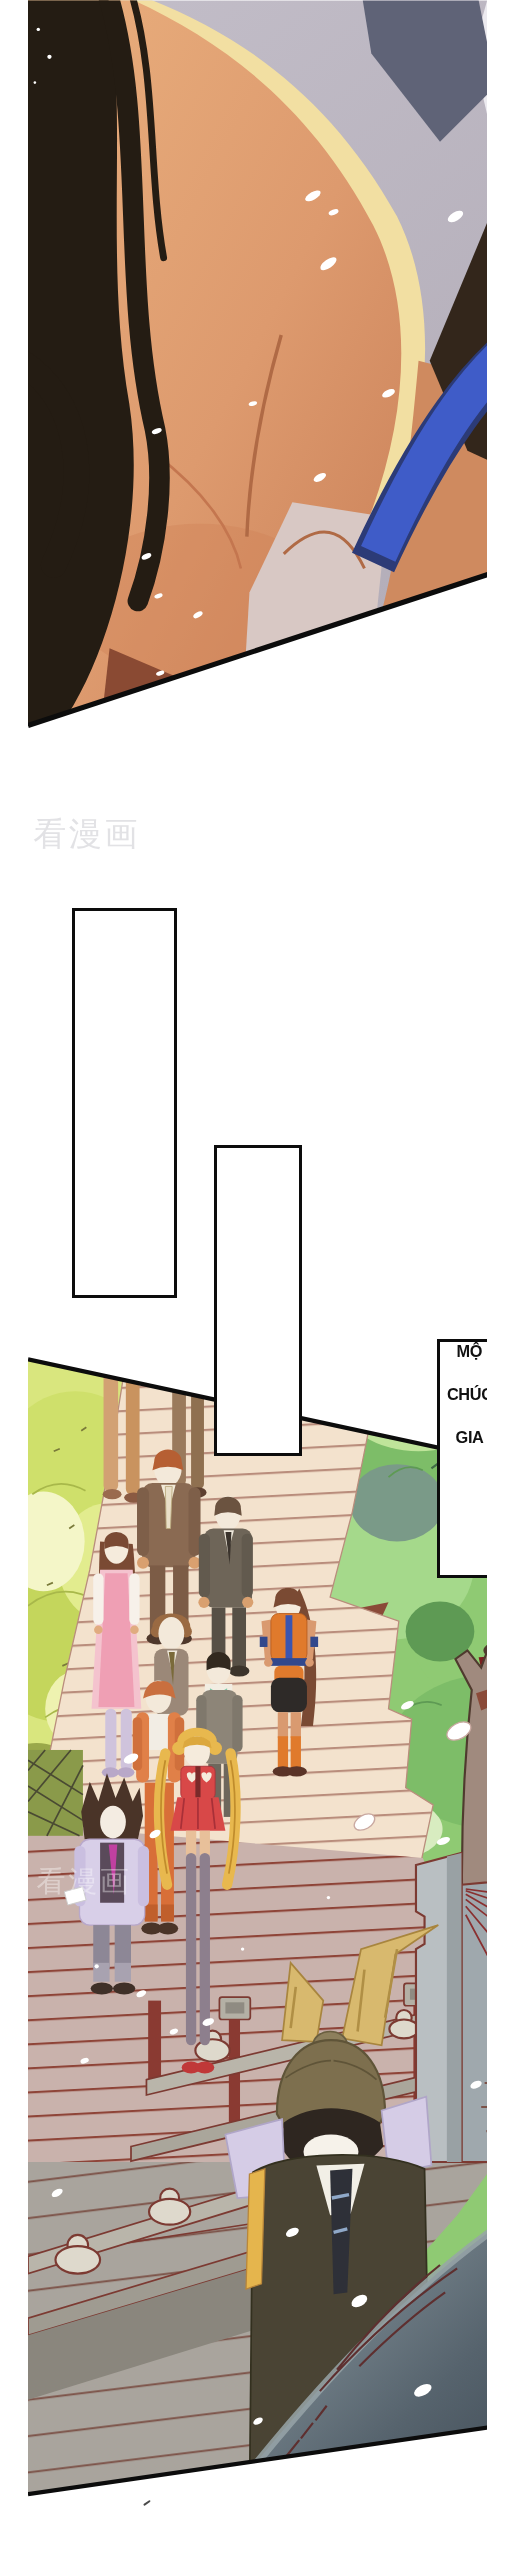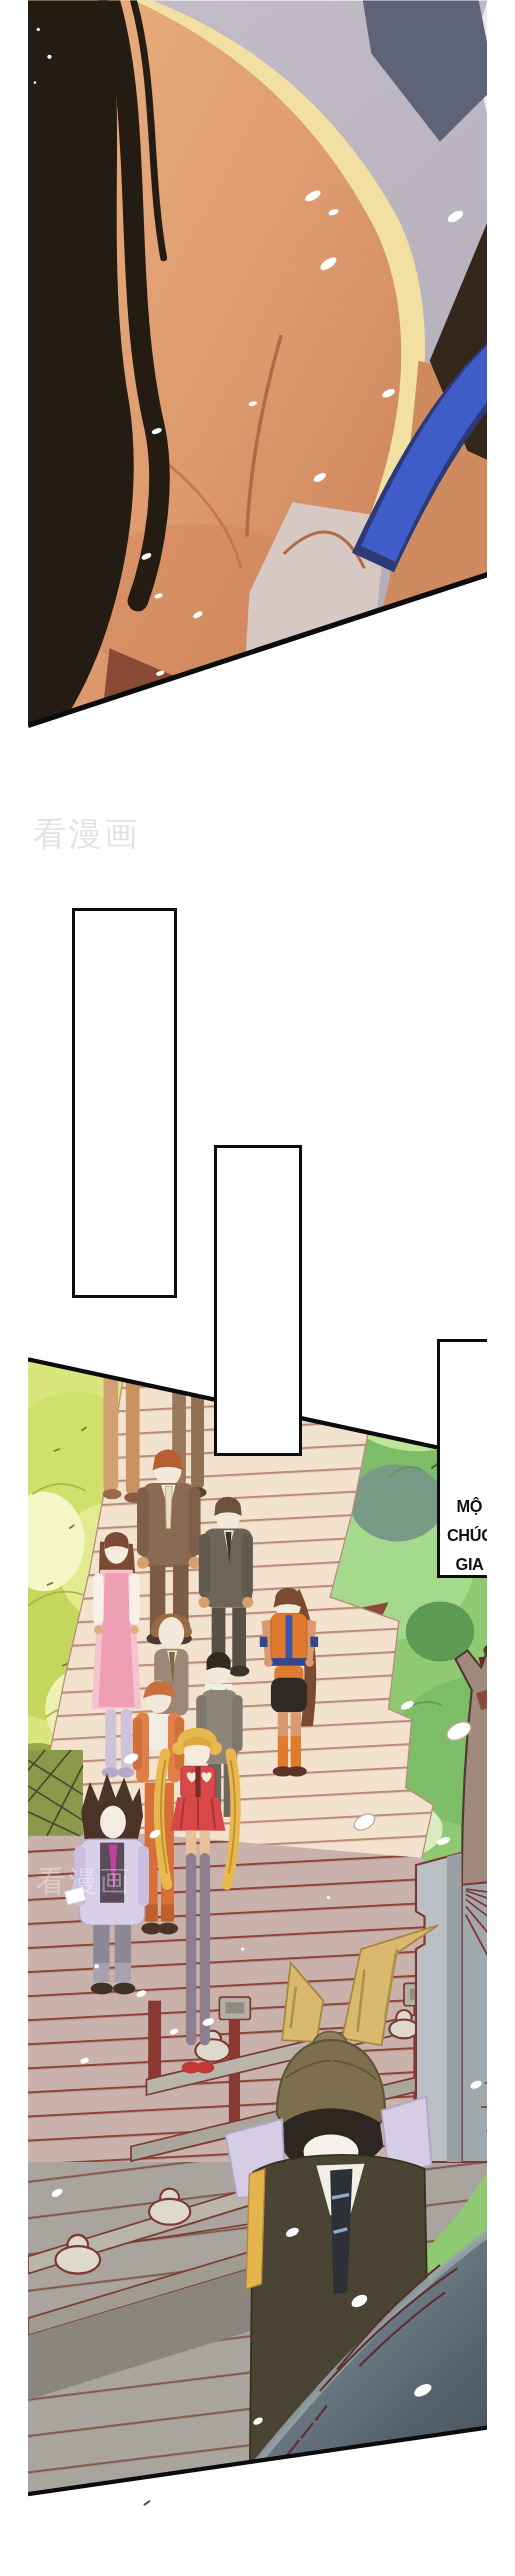--- a/index.html
+++ b/index.html
@@ -5,21 +5,21 @@
   html,body{margin:0;padding:0;background:#ffffff;}
   .page{position:relative;width:459px;height:2576px;margin:0 auto;background:var(--page-bg,#fff);overflow:hidden;font-family:"Liberation Sans",sans-serif;}
   .panel{position:absolute;left:0;display:block;}
   .panel-top{top:0;width:515px;height:730px;z-index:1;}
   .panel-scene{top:1348px;width:515px;height:1155px;z-index:1;}
   .watermark{position:absolute;left:5.2px;top:812px;z-index:2;font-size:33px;font-weight:500;letter-spacing:2.6px;color:var(--watermark-gray,#e2e2e5);user-select:none;}
   .watermark-faint{position:absolute;left:8.6px;top:1862px;z-index:3;font-size:29px;font-weight:500;letter-spacing:2.6px;color:rgba(255,255,255,0.38);user-select:none;}
   .bubble{position:absolute;background:#ffffff;border:3.4px solid var(--panel-border,#0c0c0c);box-sizing:border-box;z-index:2;}
   .bubble-1{left:44px;top:908px;width:105px;height:390px;}
   .bubble-2{left:186px;top:1145px;width:88px;height:311px;}
-  .bubble-name{left:409px;top:1339px;width:65px;height:239px;display:flex;flex-direction:column;align-items:center;justify-content:flex-end;gap:9px;}
+  .bubble-name{left:409px;top:1339px;width:65px;height:239px;display:flex;flex-direction:column;align-items:center;justify-content:flex-start;gap:23px;}
   .bubble-name span{font-size:17px;font-weight:700;letter-spacing:-0.4px;color:#111;transform:scaleX(0.96);white-space:nowrap;}
   .stray-mark{position:absolute;left:115px;top:2502px;width:7.7px;height:2.1px;background:#4a4a4a;transform:rotate(-35deg);z-index:2;border-radius:1.7px;}
 </style>
 </head>
 <body>
 
 <div class="page">
 
   <svg class="panel panel-top" viewBox="0 0 600 850" aria-hidden="true">
     <defs>

